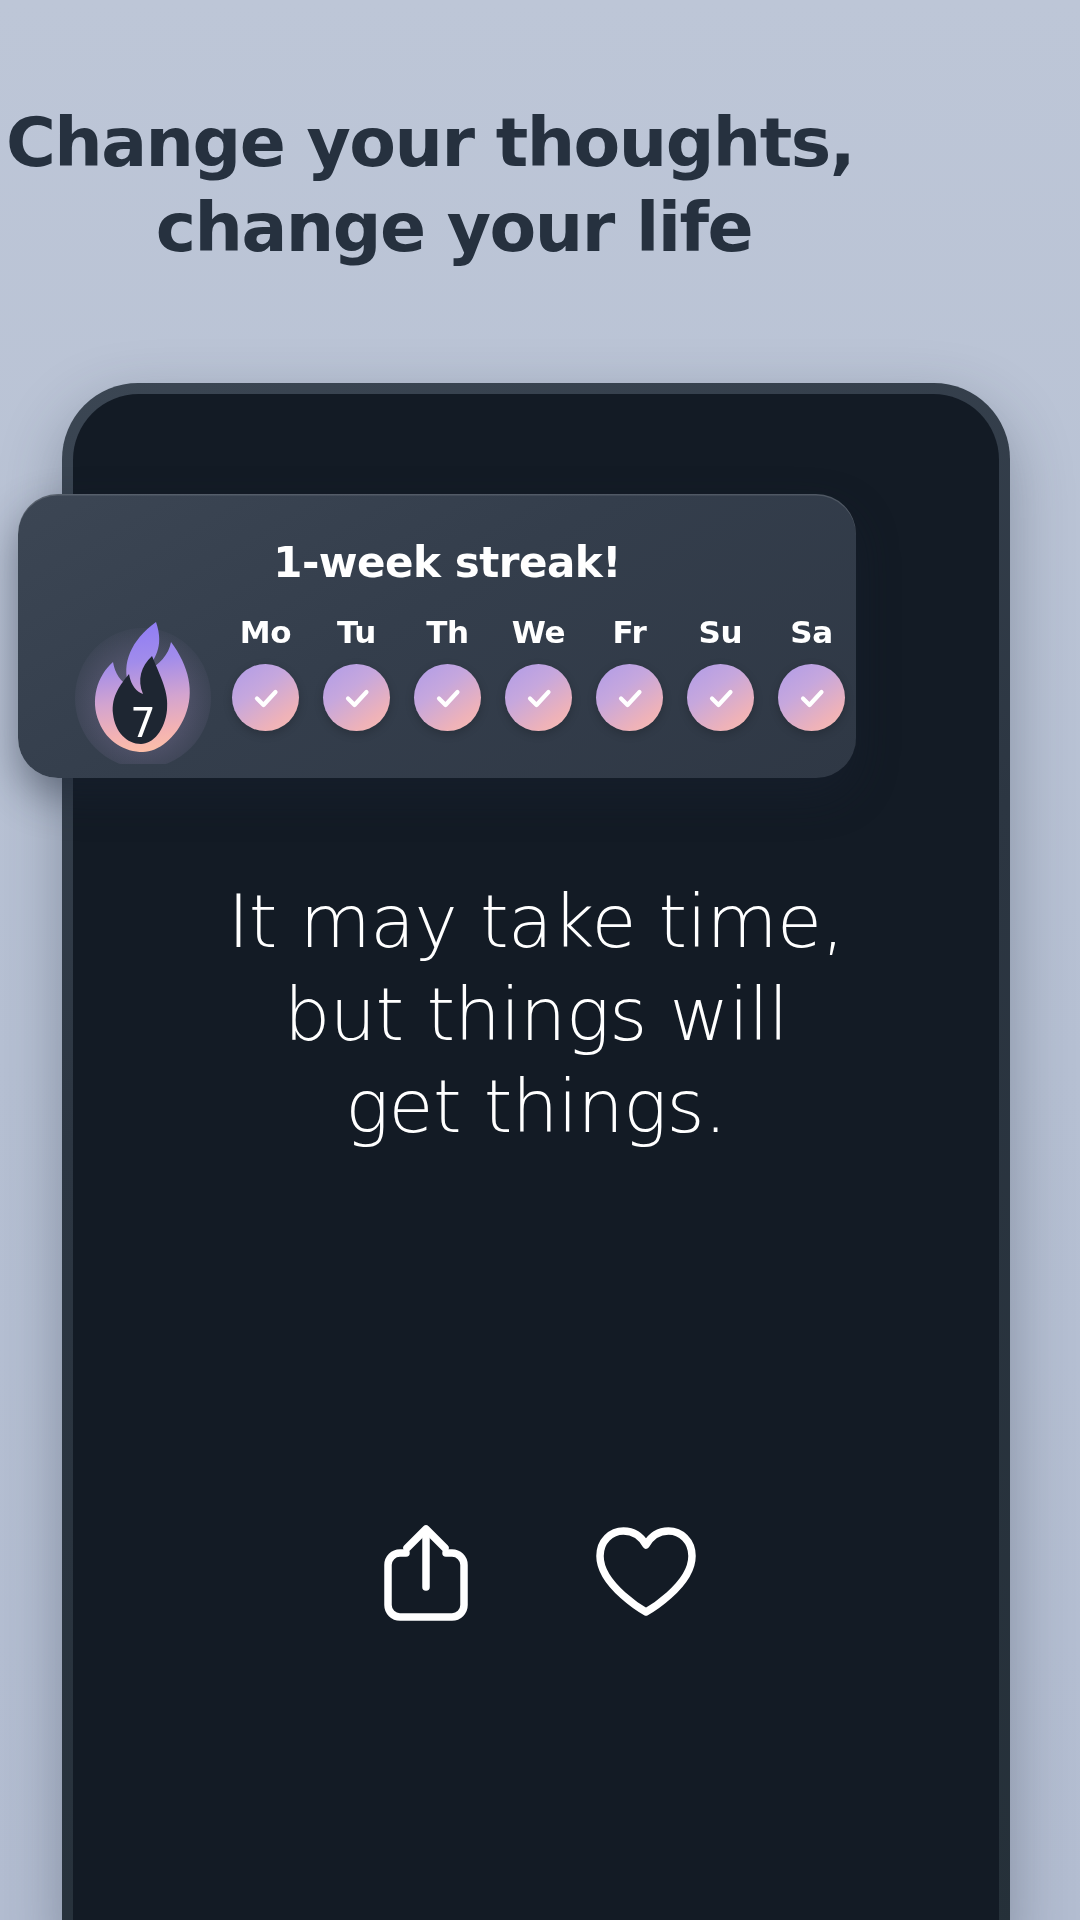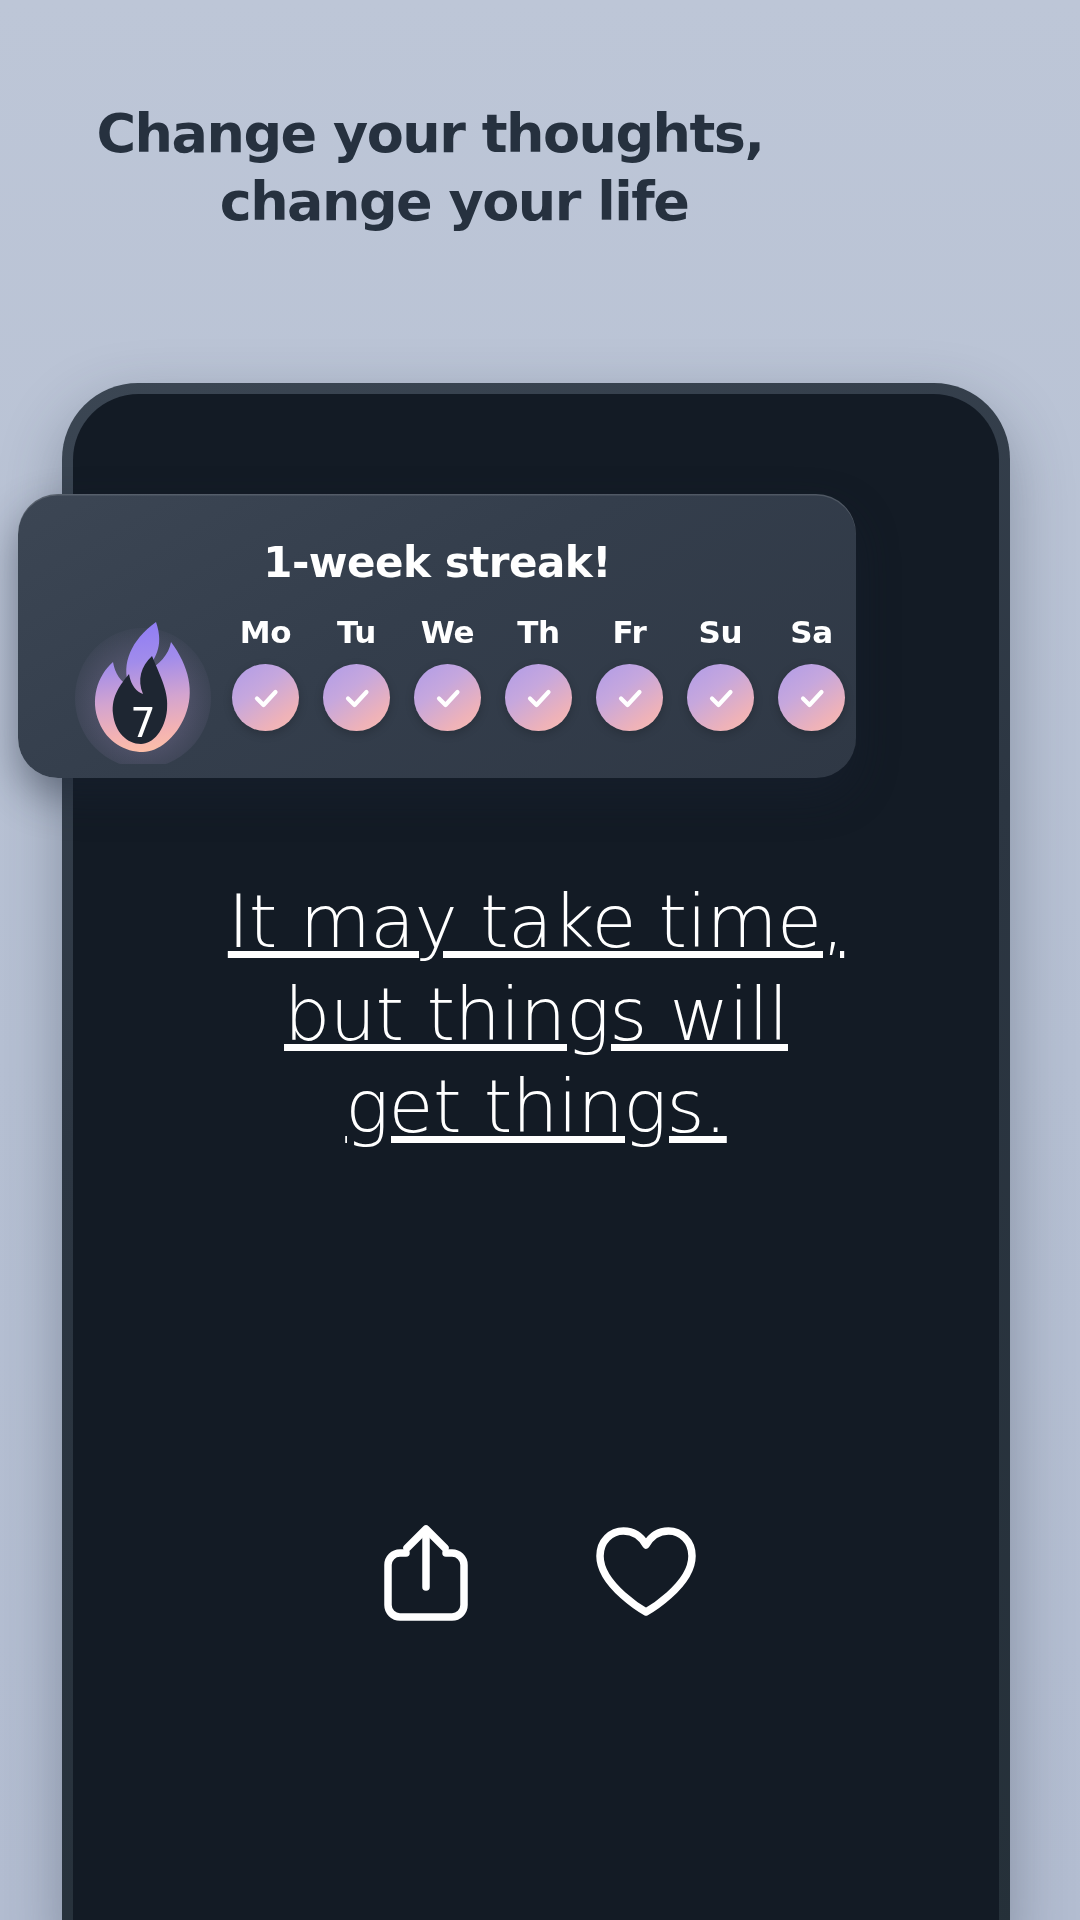--- a/index.html
+++ b/index.html
@@ -15,21 +15,21 @@
     background:linear-gradient(180deg,#bdc6d7 0%, #b6c0d3 55%, #b3bdd1 100%);
   }
 
   
   .headline {
     position:absolute;
     left:0; top:100px;
     width:860px;
     text-align:center;
     color:#26313f;
-    font-size:54px;
+    font-size:68px;
     font-weight:bold;
     line-height:1.25;
     letter-spacing:-1.5px;
     font-family:"DejaVu Sans", sans-serif;
   }
   .headline .l2 { display:block;padding-left:48px; }
 
   
   .phone {
     position:absolute;
@@ -53,21 +53,20 @@
     position:absolute;
     left:0; top:482px;
     width:100%;
     text-align:center;
     color:#ffffff;
     font-size:73px;
     font-weight:300;
     line-height:1.27;
     letter-spacing:-0.5px;
     font-family:"DejaVu Sans", sans-serif;
-    text-decoration:underline;
   }
   .quote span { display:block; }
 
   
   .actions {
     position:absolute;
     left:0; top:1120px;
     width:100%;
     display:flex;
     justify-content:center;
@@ -85,21 +84,21 @@
     left:18px; top:494px;
     width:838px; height:284px;
     background:linear-gradient(150deg,#3c4654 0%, #343e4c 45%, #2f3845 100%);
     border-radius:40px;
     box-shadow:0 18px 42px rgba(25,34,48,.45),
                inset 0 1.5px 0 rgba(255,255,255,.14);
     overflow:hidden;
   }
   .card-title {
     position:absolute;
-    left:0; top:44px;
+    left:10px; top:44px;
     width:100%;
     text-align:center;
     color:#fff;
     font-size:42px;
     font-weight:bold;
     letter-spacing:-0.5px;
     font-family:"DejaVu Sans", sans-serif;
   }
   .flame-wrap {
     position:absolute;
@@ -225,36 +224,36 @@
       </div>
       <div class="day-col">
         <div class="day-label">Tu</div>
         <div class="day-circle">
           <svg width="34" height="34" viewBox="0 0 34 34">
               <path d="M8 17.5 L14.5 24 L26.5 11" stroke="#ffffff" stroke-width="4.2" fill="none" stroke-linecap="round" stroke-linejoin="round"></path>
             </svg>
         </div>
       </div>
       <div class="day-col">
+        <div class="day-label">Th</div>
+        <div class="day-circle">
+          <svg width="34" height="34" viewBox="0 0 34 34">
+              <path d="M8 17.5 L14.5 24 L26.5 11" stroke="#ffffff" stroke-width="4.2" fill="none" stroke-linecap="round" stroke-linejoin="round"></path>
+            </svg>
+        </div>
+      </div>
+      <div class="day-col">
         <div class="day-label">We</div>
         <div class="day-circle">
           <svg width="34" height="34" viewBox="0 0 34 34">
               <path d="M8 17.5 L14.5 24 L26.5 11" stroke="#ffffff" stroke-width="4.2" fill="none" stroke-linecap="round" stroke-linejoin="round"></path>
             </svg>
         </div>
       </div>
       <div class="day-col">
-        <div class="day-label">Th</div>
-        <div class="day-circle">
-          <svg width="34" height="34" viewBox="0 0 34 34">
-              <path d="M8 17.5 L14.5 24 L26.5 11" stroke="#ffffff" stroke-width="4.2" fill="none" stroke-linecap="round" stroke-linejoin="round"></path>
-            </svg>
-        </div>
-      </div>
-      <div class="day-col">
         <div class="day-label">Fr</div>
         <div class="day-circle">
           <svg width="34" height="34" viewBox="0 0 34 34">
               <path d="M8 17.5 L14.5 24 L26.5 11" stroke="#ffffff" stroke-width="4.2" fill="none" stroke-linecap="round" stroke-linejoin="round"></path>
             </svg>
         </div>
       </div>
       <div class="day-col">
         <div class="day-label">Su</div>
         <div class="day-circle">

